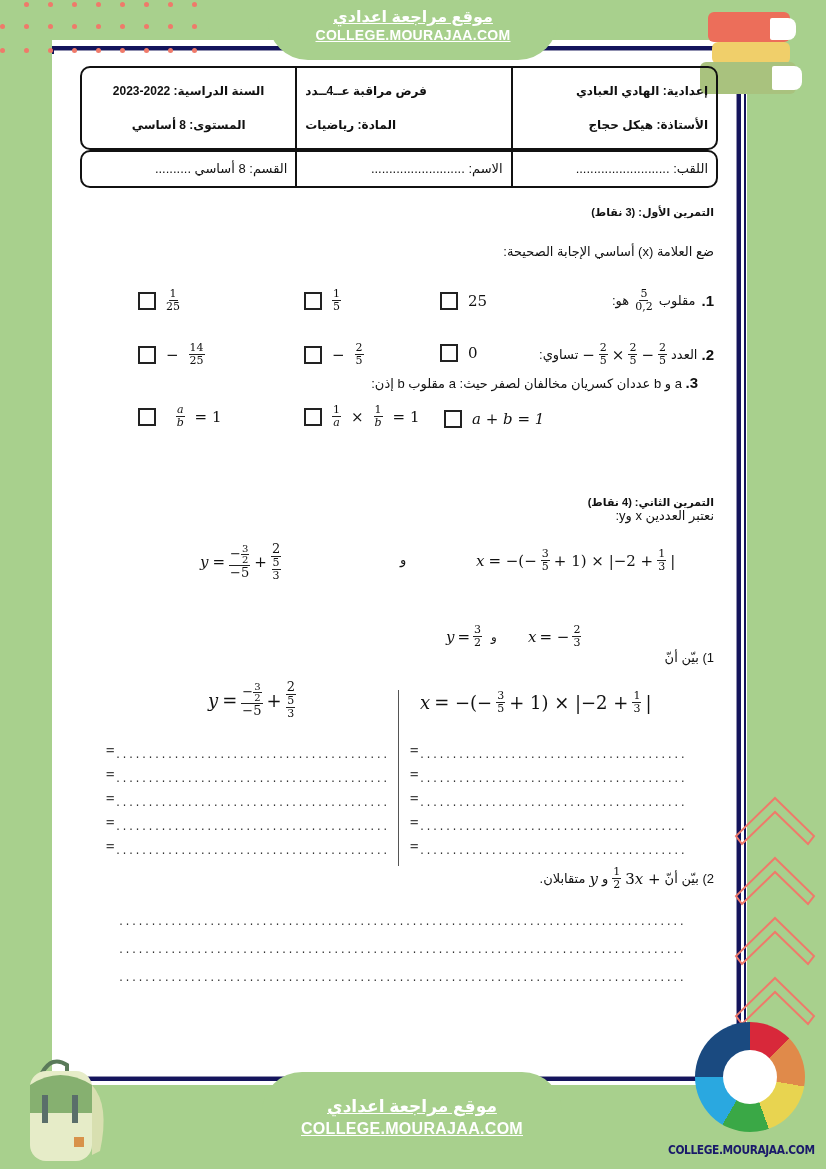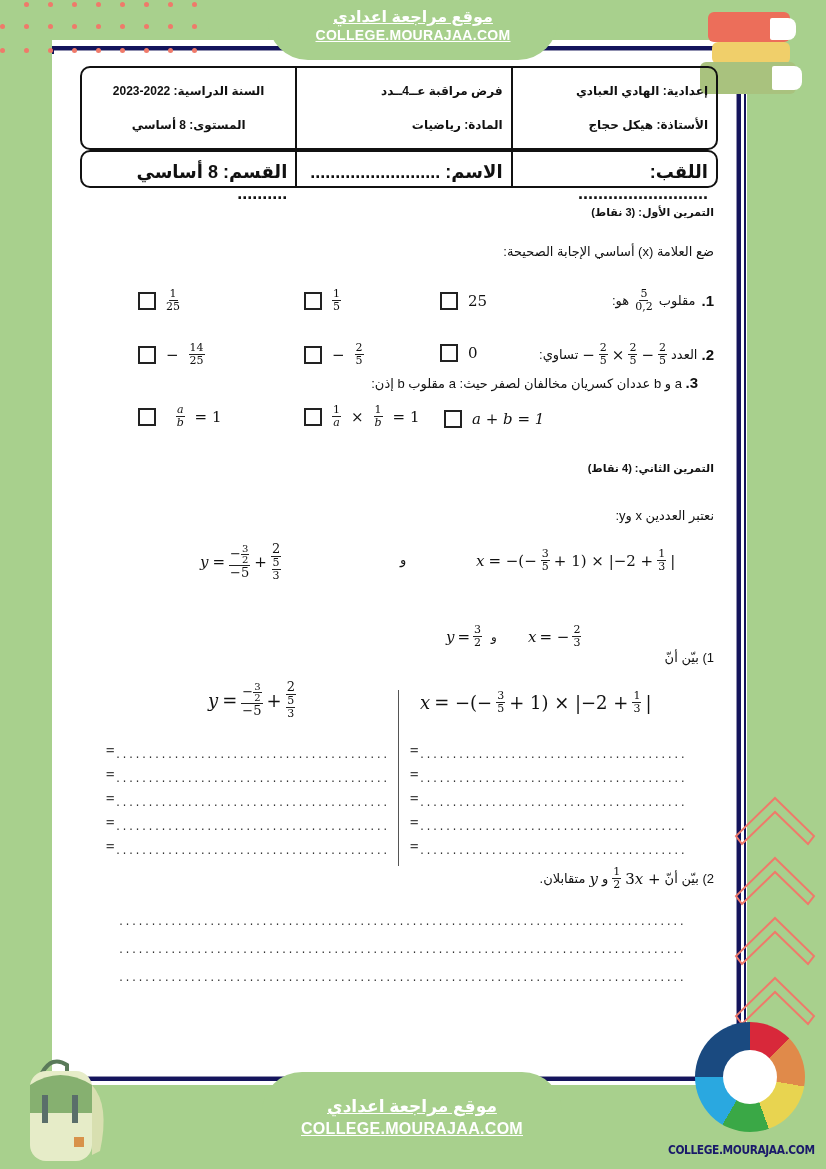--- a/index.html
+++ b/index.html
@@ -53,31 +53,31 @@
   
   .hdr {
     position: absolute; left: 80px; top: 66px; width: 638px; height: 84px;
     border: 2px solid #111; border-radius: 10px;
     display: flex; direction: rtl;
   }
   .hdr .cell { flex: 1; border-left: 2px solid #111; display: flex; flex-direction: column; justify-content: space-around; padding: 6px 8px; }
   .hdr .cell:last-child { border-left: none; }
   .hdr .cell:first-child { flex: 0.95; }
   .hdr .t { font-size: 12px; font-weight: bold; text-align: right; }
-  .hdr .c2 .t { text-align: right; }
+  .hdr .c2 .t { text-align: left; }
   .hdr .c3 .t { text-align: center; }
   .hdr2 {
     position: absolute; left: 80px; top: 150px; width: 638px; height: 38px;
     border: 2px solid #111; border-radius: 10px;
     display: flex; direction: rtl;
   }
   .hdr2 .cell { flex: 1; border-left: 2px solid #111; padding: 9px 8px; }
   .hdr2 .cell:last-child { border-left: none; }
   .hdr2 .cell:first-child { flex: 0.95; }
-  .hdr2 .t { font-size: 18px; font-weight: bold; text-align: right; }
+  .hdr2 .t { font-size: 13px; font-weight: normal; text-align: right; }
 
   .rtl { direction: rtl; text-align: right; position: absolute; }
   .h-ex { font-size: 11px; font-weight: bold; }
   .inst { font-size: 13px; }
   .q { font-size: 13px; }
   .qnum { font-weight: bold; font-size: 15px; }
 
   .opt { position: absolute; display: flex; align-items: center; gap: 10px; direction: ltr; }
   .box { width: 18px; height: 18px; border: 2px solid #222; display: inline-block; background: #fff; }
   .frac { display: inline-flex; flex-direction: column; align-items: center; font-family: "DejaVu Serif", serif; font-size: 11px; line-height: 12px; vertical-align: middle; }
@@ -265,21 +265,21 @@
 </div>
 <div class="opt" style="left:138px;top:404px;">
   <span class="box"></span>
   <span class="frac" style="margin-left:10px">
       <span class="num mathi">a</span>
       <span class="mathi">b</span>
     </span>
     <span class="math">= 1</span>
 </div>
 
-<div class="rtl h-ex" style="right:112px;top:462px;text-align:right;">التمرين الثاني: (4 نقاط)</div>
+<div class="rtl h-ex" style="right:112px;top:496px;text-align:right;">التمرين الثاني: (4 نقاط)</div>
 <div class="rtl inst" style="right:112px;top:508px;">نعتبر العددين x وy:</div>
 
 <div class="opt math" style="left:476px;top:548px;gap:4px;">
   <span class="mathi">x</span>
     <span>= −(−</span>
     <span class="frac">
       <span class="num">3</span>
       <span>5</span>
     </span>
     <span>+ 1) × |−2 +</span>

